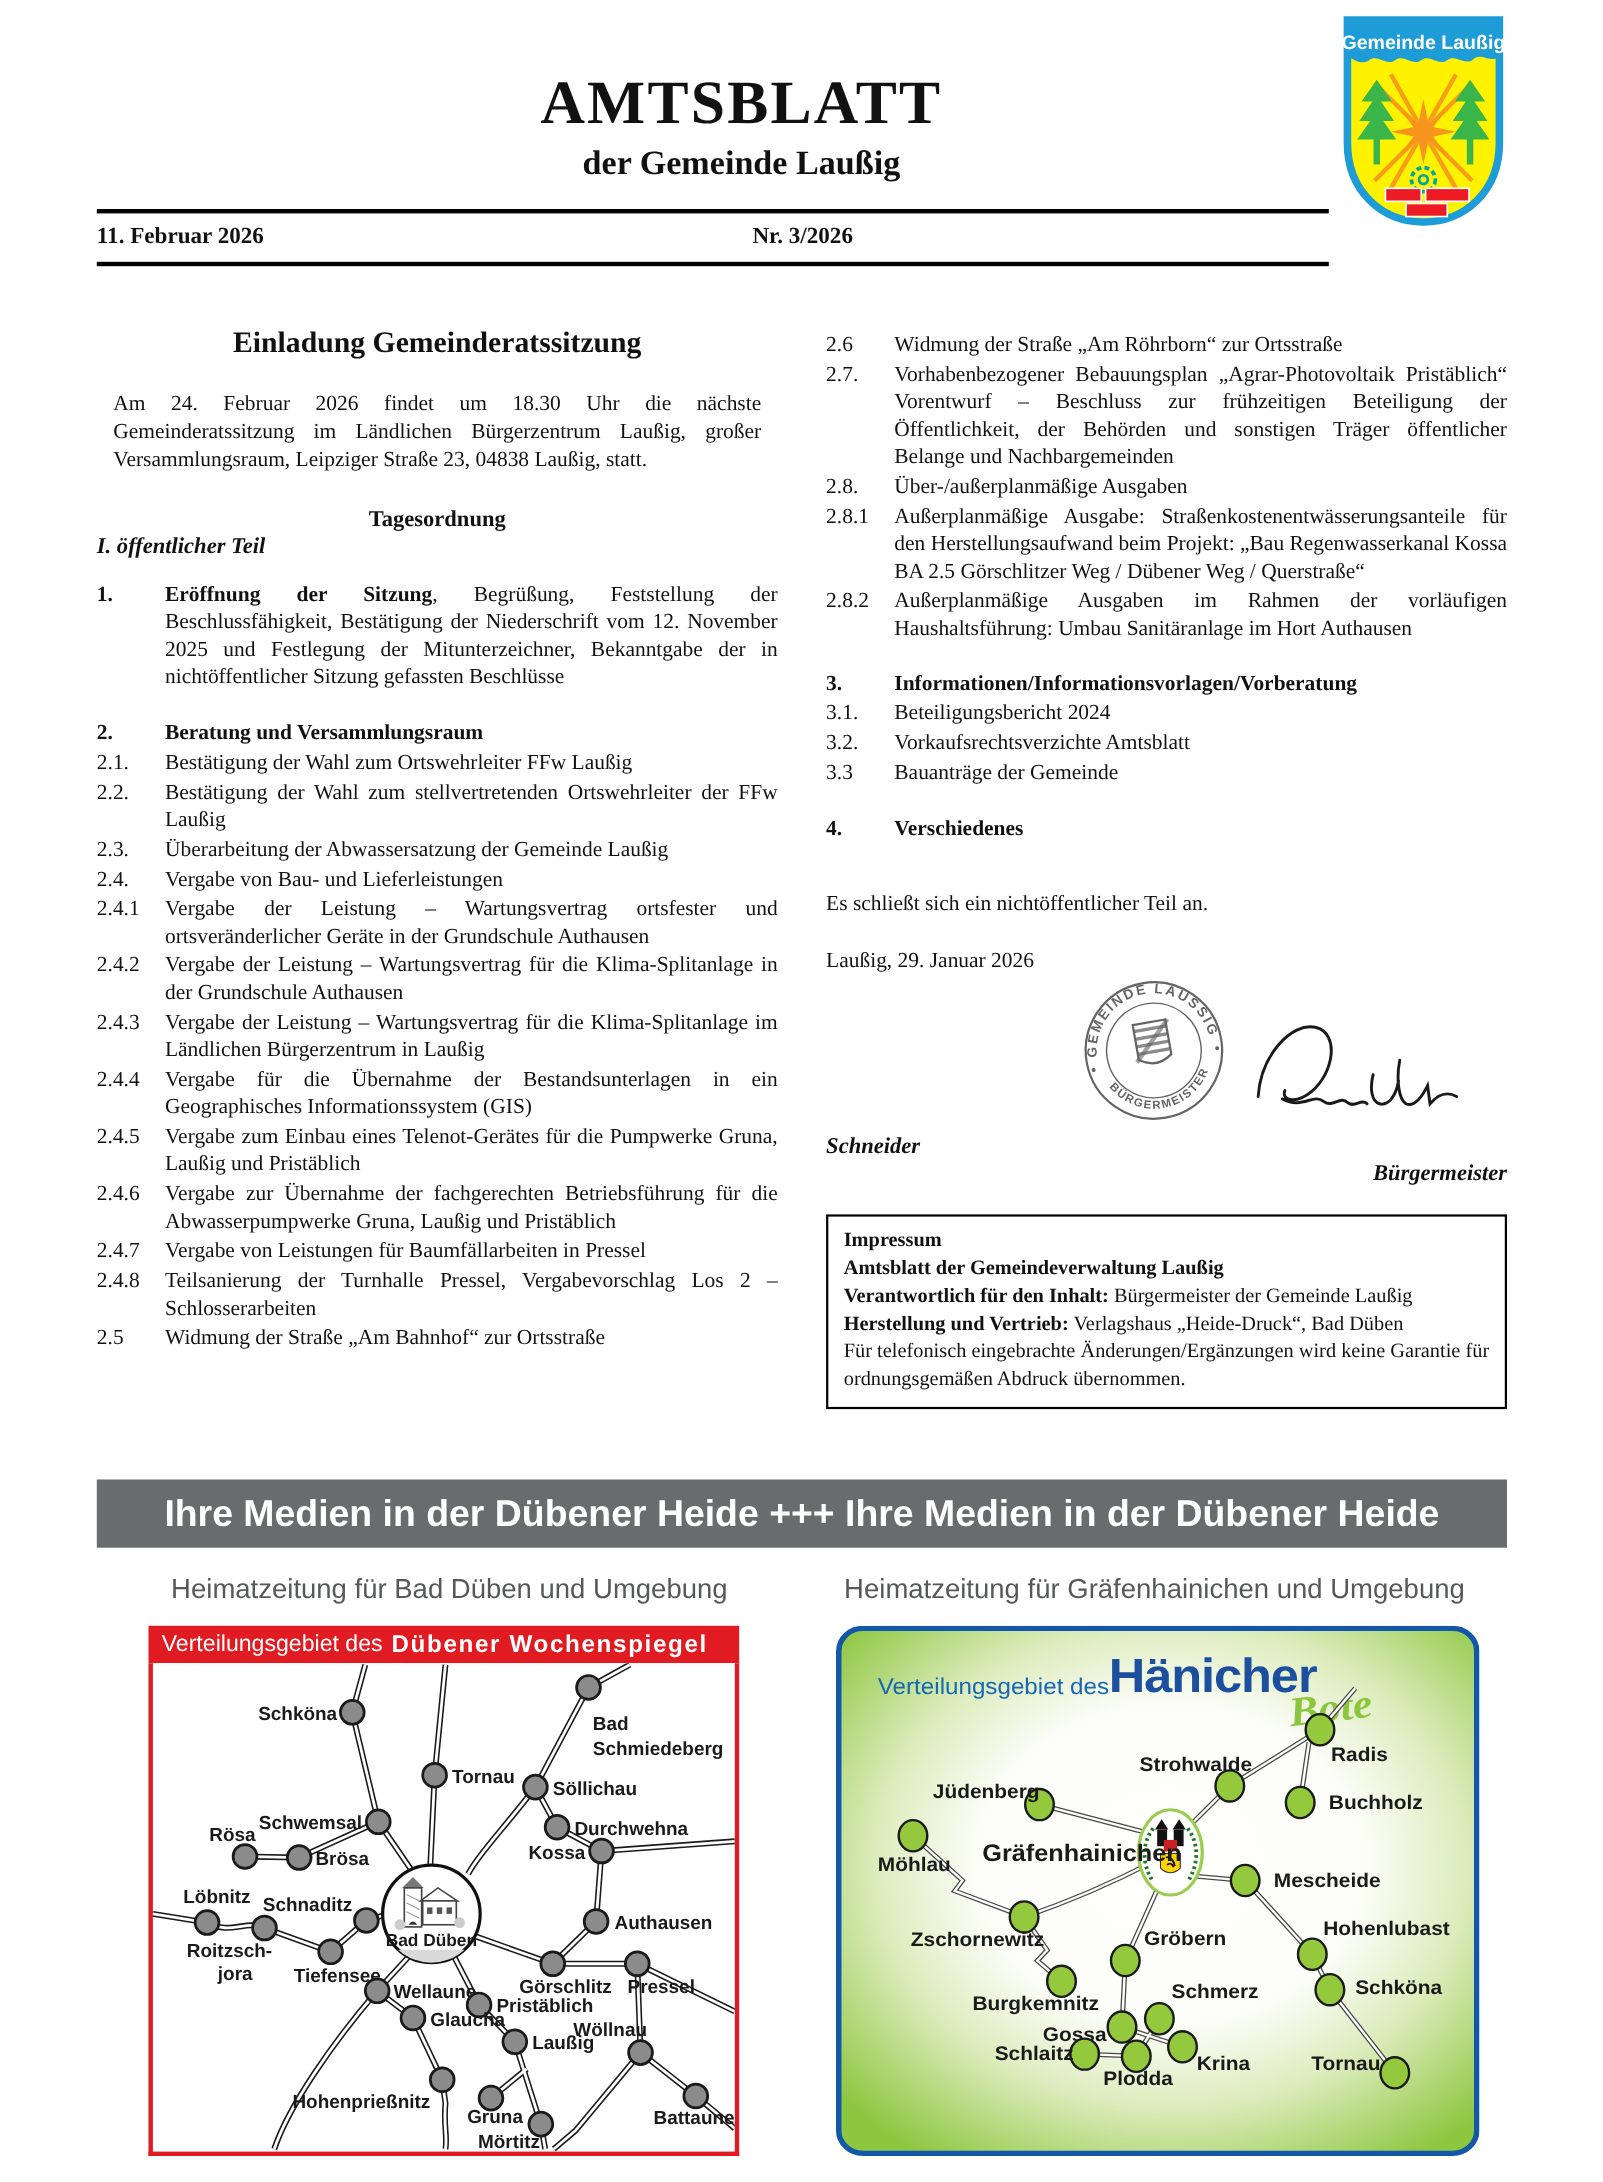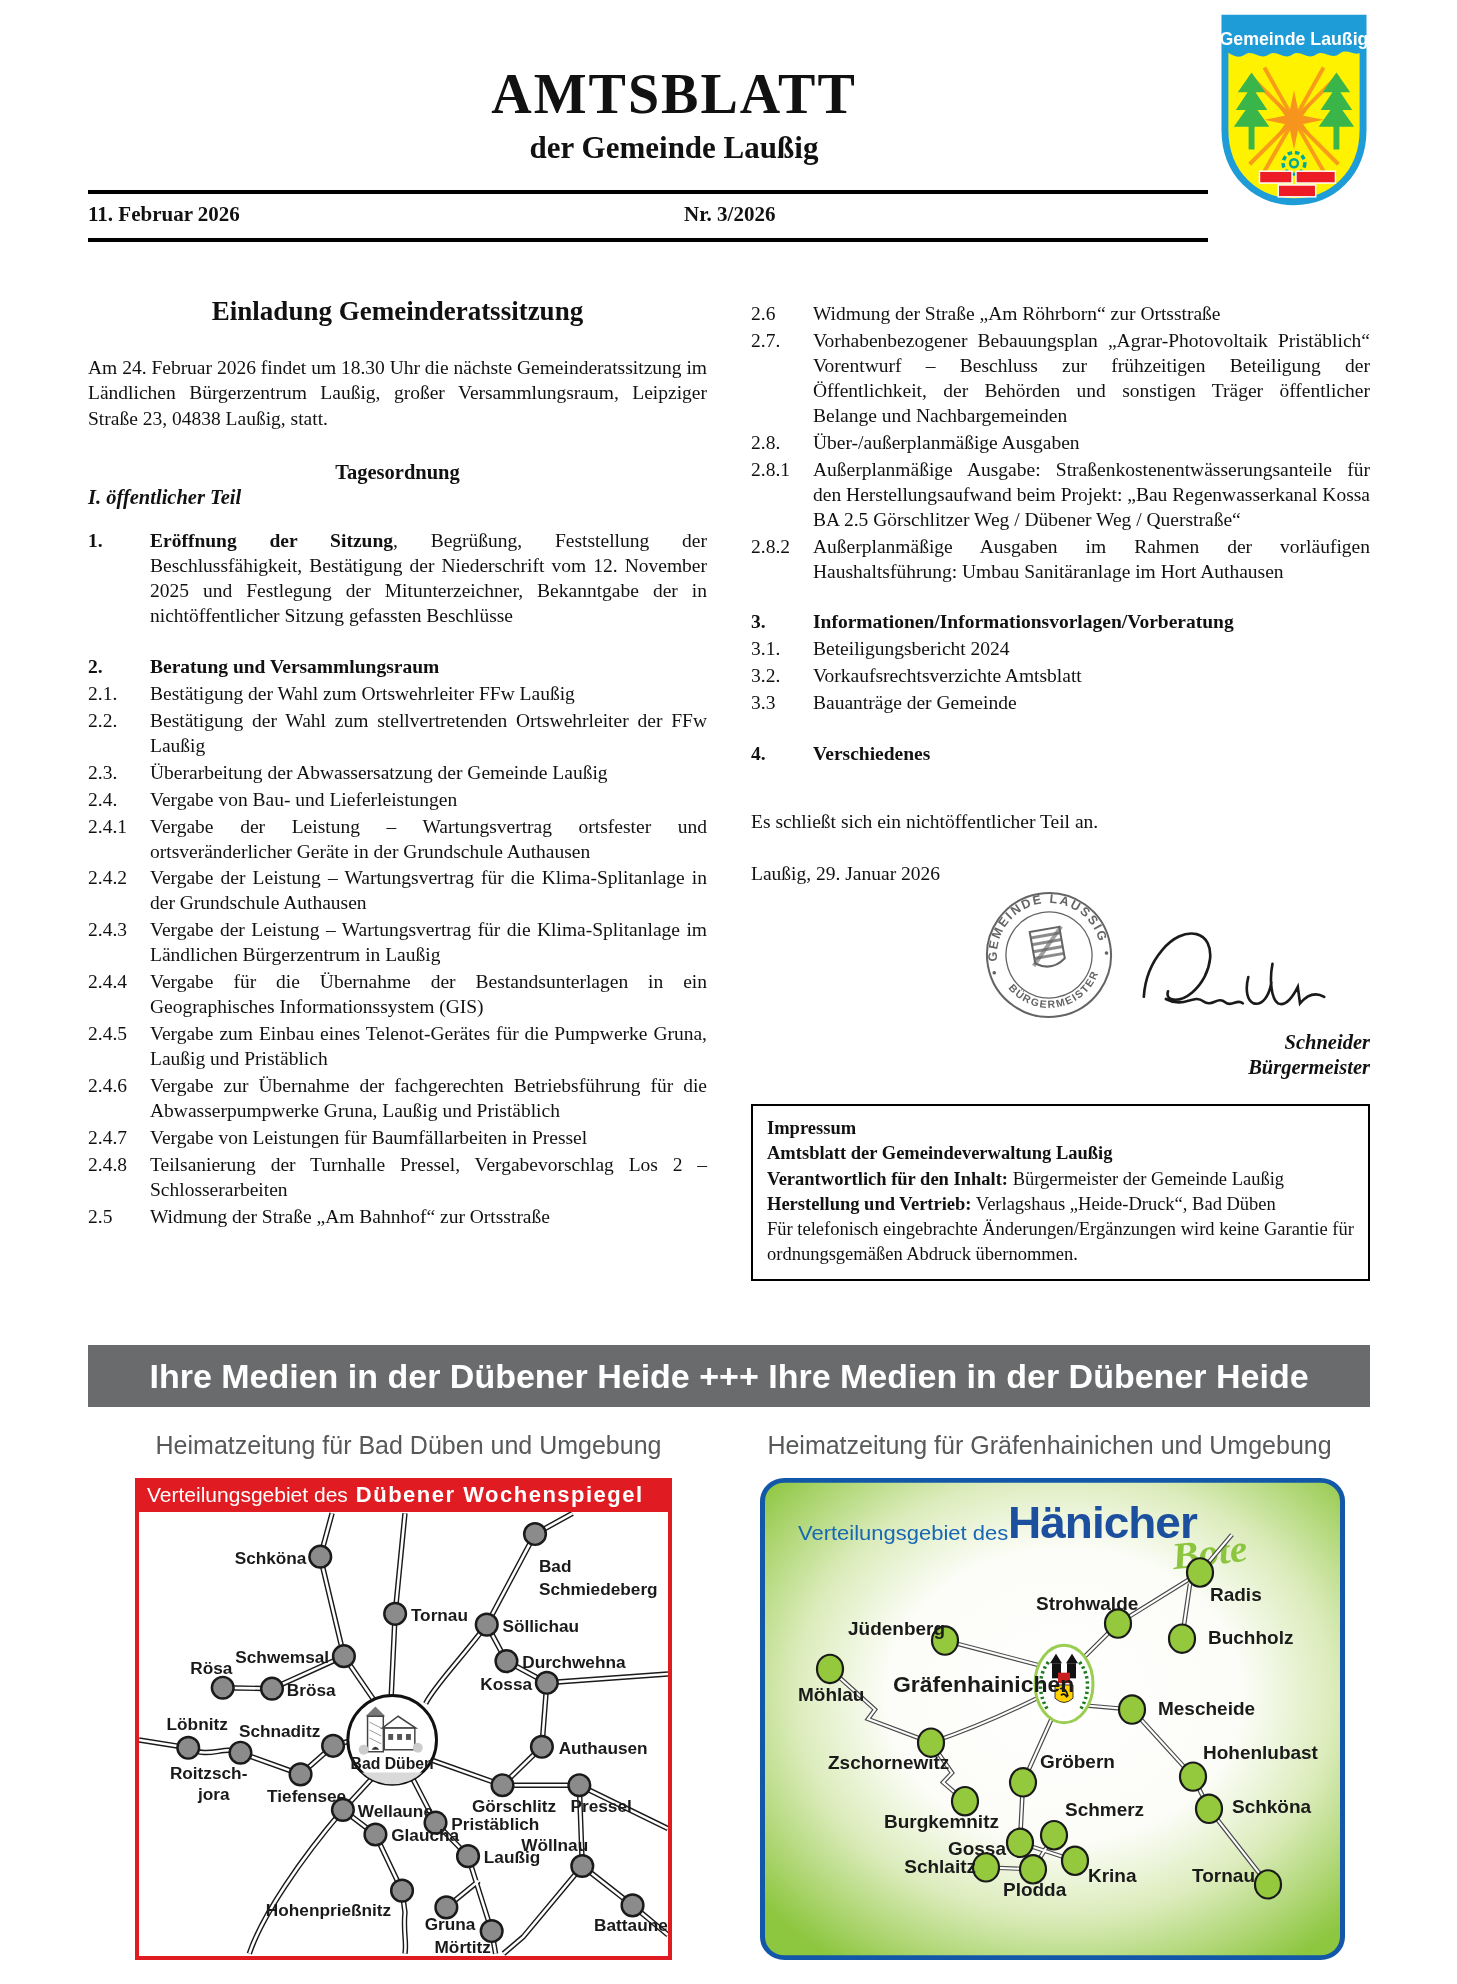--- a/index.html
+++ b/index.html
@@ -16,36 +16,36 @@
   .rule2{height:4px;background:#000;width:1120px;}
   .issue-row{position:relative;width:1120px;height:44px;font-size:21px;font-weight:bold;}
   .issue-row .date{position:absolute;left:0;top:8px;}
   .issue-row .issue{position:absolute;left:596px;top:8px;}
 
   
   .cols{display:flex;gap:44px;margin-top:42px;min-height:905px;align-items:flex-start;}
   .col{flex:1;min-width:0;}
   .col-right{padding-top:16px;}
   .h-invite{font-size:27px;font-weight:bold;text-align:center;margin:12px 0 0;}
-  .intro{font-size:19.5px;line-height:1.3;text-align:justify;margin:28px 0 0;}
+  .intro{font-size:19.5px;line-height:1.3;text-align:justify;margin:28px 15px 0;}
   .tagesordnung{font-size:20.5px;font-weight:bold;text-align:center;margin:30px 0 2px;}
   .part{font-size:20.5px;font-weight:bold;font-style:italic;margin:0 0 20px;}
   .arow{display:flex;font-size:19.5px;line-height:1.28;margin-top:2px;}
   .anum{flex:0 0 62px;}
   .atxt{flex:1;text-align:justify;}
   .gap{margin-top:26px;}
   .sect{font-weight:bold;}
   .numbold .anum{font-weight:bold;}
 
   .closing-np{font-size:19.5px;margin:44px 0 0;}
   .closing-date{font-size:19.5px;margin:30px 0 0;}
   .sigzone{position:relative;height:138px;margin-top:8px;}
   .stamp{position:absolute;left:222px;top:-8px;width:152px;height:140px;opacity:.88;}
   .signature{position:absolute;left:348px;top:18px;width:270px;height:110px;}
-  .sig-name{font-size:20.5px;font-weight:bold;font-style:italic;text-align:right;margin:0;}
+  .sig-name{font-size:20.5px;font-weight:bold;font-style:italic;margin:0;}
   .sig-role{font-size:20.5px;font-weight:bold;font-style:italic;text-align:right;margin:2px 0 0;}
 
   .impressum{border:2px solid #000;padding:10px 14px 12px;margin-top:25px;font-size:18.5px;line-height:1.36;}
   .impressum .b{font-weight:bold;}
 
   
   .ad-banner{background:#6a6b6d;color:#fff;font-family:"Liberation Sans",sans-serif;font-weight:bold;
              height:62px;display:flex;align-items:center;justify-content:center;font-size:34px;letter-spacing:0;}
   .ad-banner.top{margin-top:64px;}
   .ad-subs{display:flex;margin-top:24px;font-family:"Liberation Sans",sans-serif;color:#57585a;font-size:25px;}

